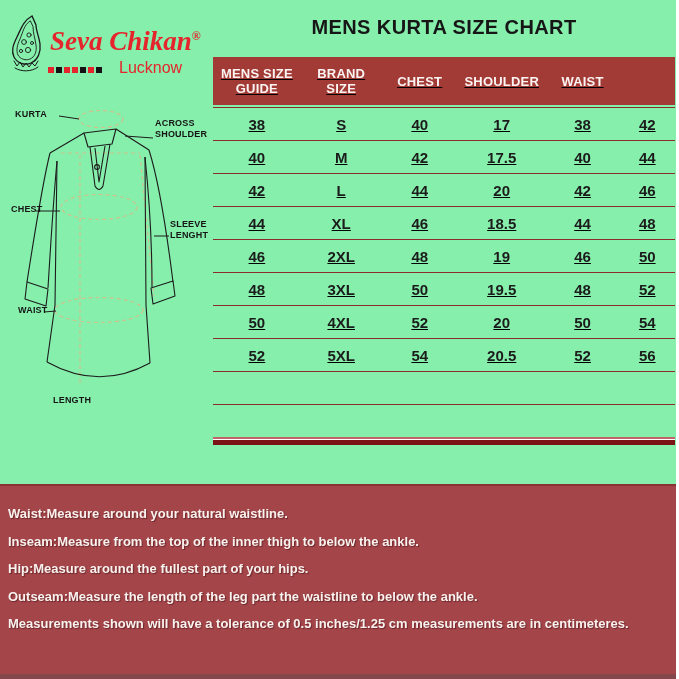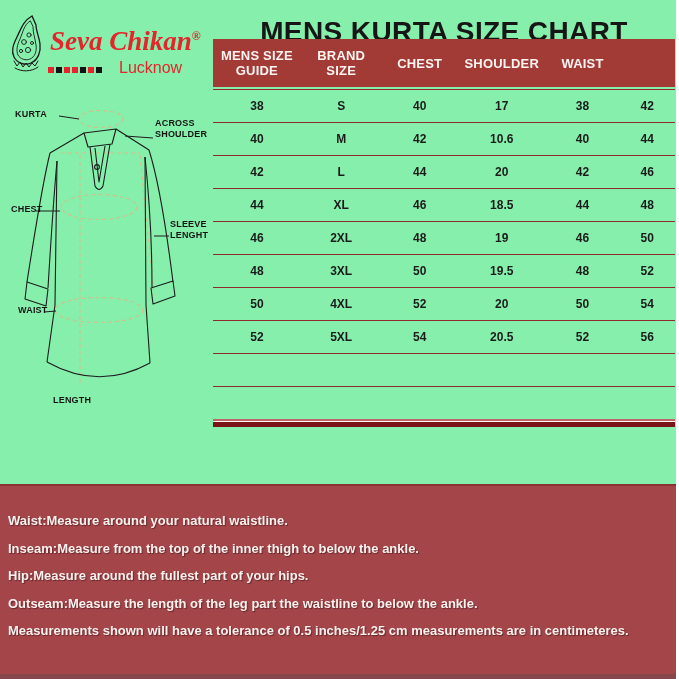--- a/index.html
+++ b/index.html
@@ -13,53 +13,53 @@
          font-style:italic;font-weight:bold;font-size:27px;color:#E5242B;white-space:nowrap;}
   .brand .reg{font-size:12px;font-style:normal;vertical-align:super;line-height:0;}
   .logo-sub{position:absolute;left:40px;top:47px;display:flex;align-items:center;gap:17px;}
   .squares{display:flex;gap:2px;margin-top:3px;}
   .squares span{width:6px;height:6px;display:block;}
   .sq-red{background:#E5242B;} .sq-black{background:#141414;}
   .city{font-size:16px;color:#E5242B;}
 
   
   .title{position:absolute;left:213px;top:16px;width:462px;text-align:center;
-         font-size:28px;font-weight:bold;color:#161616;letter-spacing:.4px;white-space:nowrap;}
+         font-size:20px;font-weight:bold;color:#161616;letter-spacing:.4px;white-space:nowrap;}
 
   
   .diagram{position:absolute;left:0;top:100px;width:212px;height:318px;}
   .diagram svg{position:absolute;left:0;top:0;}
   .dlabel{position:absolute;font-size:9px;font-weight:bold;color:#151515;
           line-height:11px;letter-spacing:.2px;}
   .lb-collar{left:15px;top:9px;}
   .lb-shoulder{left:155px;top:18px;width:58px;}
   .lb-chest{left:11px;top:104px;}
   .lb-sleeve{left:170px;top:119px;width:48px;}
   .lb-waist{left:18px;top:205px;}
   .lb-length{left:53px;top:295px;}
 
   
-  .table-wrap{position:absolute;left:213px;top:39px;width:462px;}
+  .table-wrap{position:absolute;left:213px;top:57px;width:462px;text-decoration:underline;}
   .header-bar{display:flex;width:100%;height:48px;background:#A23B36;}
   .hcell{display:flex;align-items:center;justify-content:center;text-align:center;
          color:#FBF4F2;font-weight:bold;font-size:13px;line-height:15px;letter-spacing:.2px;}
   .c1{flex:0 0 19%;} .c2{flex:0 0 17.5%;} .c3{flex:0 0 16.5%;}
   .c4{flex:0 0 19%;} .c5{flex:0 0 16%;} .c6{flex:0 0 12%;}
   .top-rule{height:1.5px;background:#8A2C29;margin-top:1.5px;}
   table.sizes{width:100%;border-collapse:separate;border-spacing:0;table-layout:fixed;}
-  table.sizes td{height:32px;text-align:center;font-size:12px;font-weight:bold;
+  table.sizes td{height:32px;text-align:center;font-size:15px;font-weight:bold;
                  color:#1b1b1b;border-bottom:1.5px solid #8A2C29;padding:0;}
   table.sizes tr.no-rule td{border-bottom:none;}
   .bar-light{height:2px;background:#BF6467;}
   .bar-gap{height:1px;background:#fff;}
   .bar-dark{height:5px;background:#7A1416;}
 
   
   .footer{position:absolute;left:0;top:484px;width:679px;height:195px;background:#A4454A;
-          border-top:2px solid #8A3337;box-sizing:border-box;padding:21px 8px 0;}
+          border-top:2px solid #8A3337;box-sizing:border-box;padding:14px 8px 0;}
   .footer-line{color:#FAF2EF;font-size:13px;font-weight:bold;line-height:27.6px;
                text-shadow:1px 1px 1px rgba(70,20,20,.6);white-space:nowrap;}
   .footer-strip{position:absolute;left:0;bottom:0;width:100%;height:5px;background:#84474C;}
 </style>
 </head>
 <body>
 
 <div class="page">
 
   <div class="logo">
@@ -163,21 +163,21 @@
             <td>S</td>
             <td>40</td>
             <td>17</td>
             <td>38</td>
             <td>42</td>
           </tr>
           <tr>
             <td>40</td>
             <td>M</td>
             <td>42</td>
-            <td>10.6</td>
+            <td>17.5</td>
             <td>40</td>
             <td>44</td>
           </tr>
           <tr>
             <td>42</td>
             <td>L</td>
             <td>44</td>
             <td>20</td>
             <td>42</td>
             <td>46</td>

